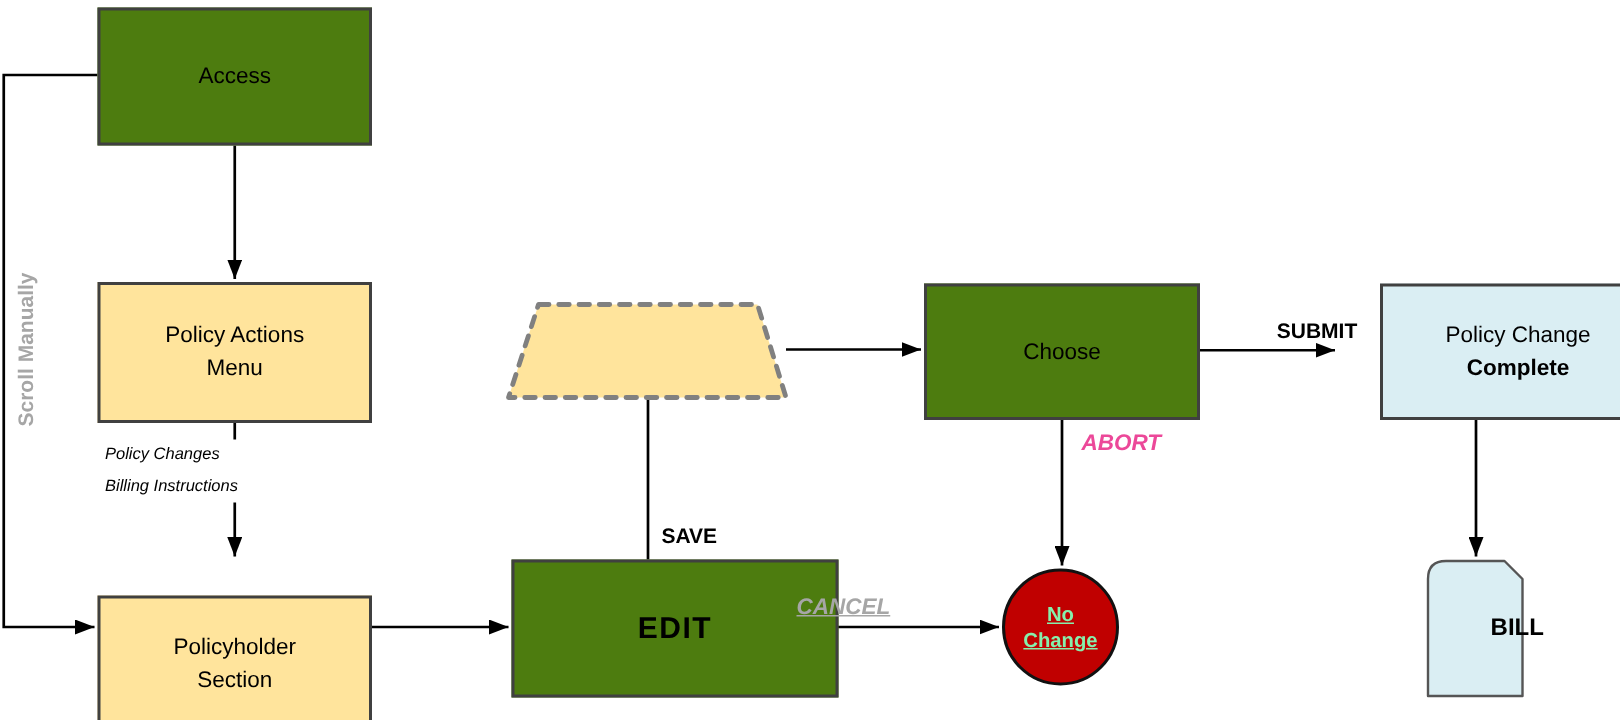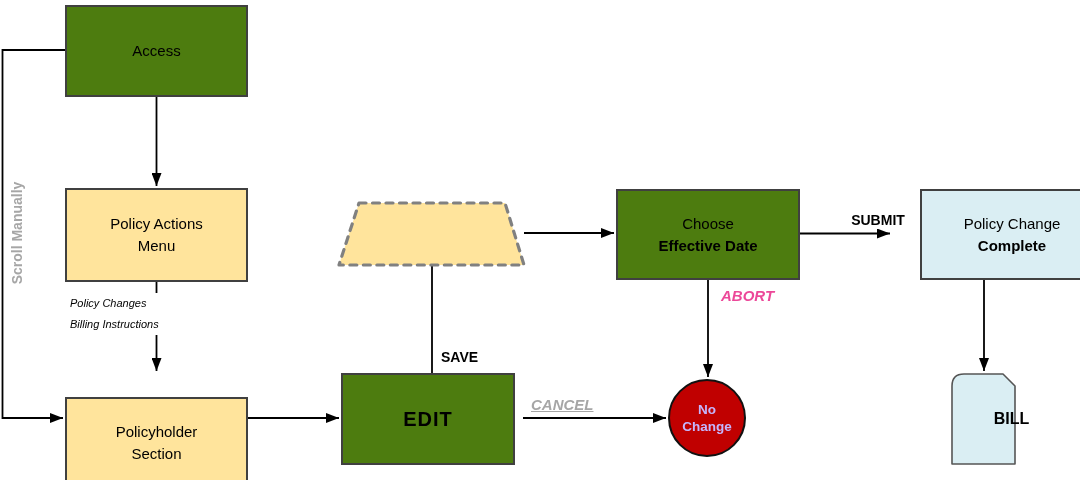--- a/index.html
+++ b/index.html
@@ -22,27 +22,27 @@
     font-size:15px;line-height:22px;
     z-index:2;
   }
   .green{background:#4d7c0f;}
   .tan{background:#FFE49C;}
   .blue{background:#DAEEF3;margin-left:28px;}
   .b{font-weight:bold;}
   .node-access{left:65px;top:5px;width:183px;height:92px;}
   .node-actions{left:65px;top:188px;width:183px;height:94px;}
   .node-policyholder{left:65px;top:373px;width:183px;height:92px;margin-top:24px;}
-  .node-edit{left:341px;top:373px;width:174px;height:92px;font-weight:bold;font-size:20px;letter-spacing:1px;}
+  .node-edit{left:341px;top:373px;width:218px;height:92px;font-weight:bold;font-size:20px;letter-spacing:1px;}
   .node-choose{left:616px;top:189px;width:184px;height:91px;}
   .node-complete{left:892px;top:189px;width:184px;height:91px;}
   .node-circle{
     left:668px;top:379px;width:78px;height:78px;
     background:#C00000;border:2px solid #111;border-radius:50%;
-    color:#c4b5fd;font-weight:bold;font-size:13.5px;line-height:17px;
+    color:#86efac;font-weight:bold;font-size:13.5px;line-height:17px;text-decoration:underline;
   }
   .shape-text{
     position:absolute;z-index:3;text-align:center;
     display:flex;flex-direction:column;align-items:center;justify-content:center;
   }
   .trap-text{left:349px;top:206px;width:166px;height:56px;font-size:14.5px;line-height:20px;}
   .bill-text{left:951px;top:373px;width:65px;height:92px;font-weight:bold;font-size:16px;padding-left:28px;}
   .edge-label{position:absolute;z-index:3;white-space:nowrap;}
   .lbl-scroll{
     left:-52px;top:224px;width:140px;height:18px;
@@ -109,21 +109,20 @@
     <span>Policyholder</span>
     <span>Section</span>
   </div>
 
   <div class="node green node-edit">
     <span>EDIT</span>
   </div>
 
   <div class="node green node-choose">
     <span>Choose</span>
-    <span class="b">Effective Date</span>
   </div>
 
   <div class="node blue node-complete">
     <span>Policy Change</span>
     <span class="b">Complete</span>
   </div>
 
   <div class="node node-circle">
     <span>No</span>
     <span>Change</span>

